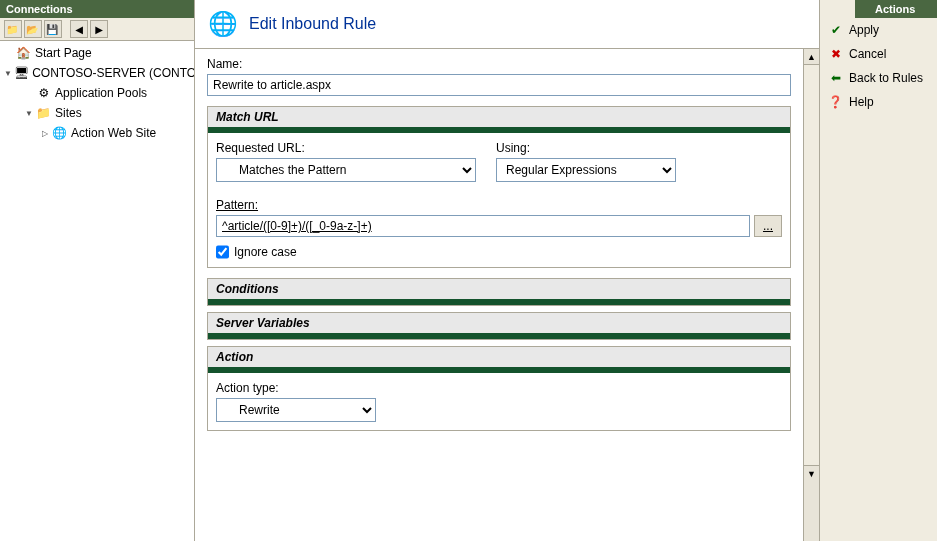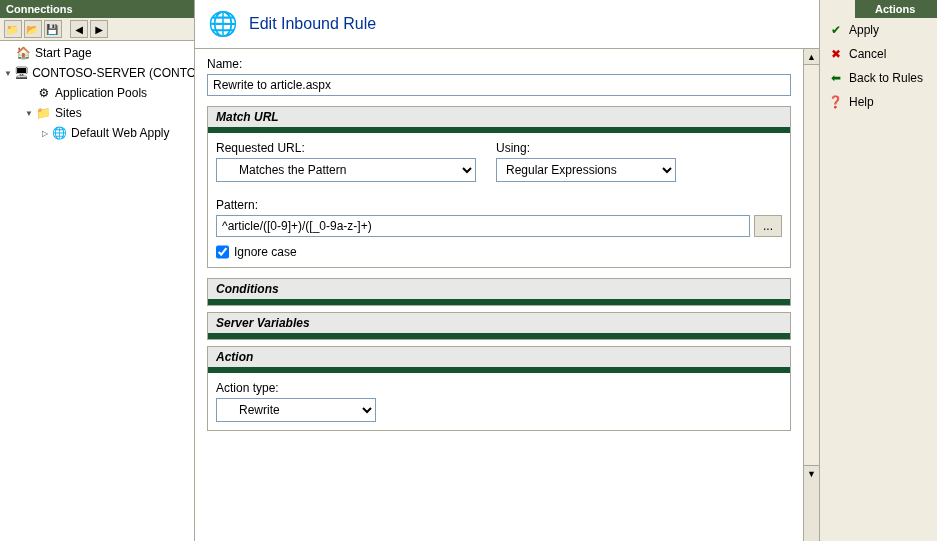--- a/index.html
+++ b/index.html
@@ -298,21 +298,21 @@
       <span>Application Pools</span>
     </div>
     <div class="tree-item" style="padding-left: 24px;">
       <span class="tree-arrow">▼</span>
       <span class="tree-icon">📁</span>
       <span>Sites</span>
     </div>
     <div class="tree-item" style="padding-left: 40px;">
       <span class="tree-arrow">▷</span>
       <span class="tree-icon">🌐</span>
-      <span>Default Web Apply</span>
+      <span>Action Web Site</span>
     </div>
   </div>
 </div>
 
 <div class="main-content">
 
   <div class="main-header">
     <div class="main-header-icon">🌐</div>
     <div class="main-header-title">Edit Inbound Rule</div>
   </div>
@@ -336,21 +336,21 @@
               </select>
             </div>
             <div class="form-col">
               <label>Using:</label>
               <select class="dropdown-select-sm">
                 <option>Regular Expressions</option>
               </select>
             </div>
           </div>
 
-          <div style="margin-top:16px;">
+          <div style="margin-top:16px;text-decoration:underline;">
             <label class="field-label">Pattern:</label>
             <div class="pattern-row">
               <input class="pattern-input" type="text" value="^article/([0-9]+)/([_0-9a-z-]+)" style="">
               <button class="pattern-btn">...</button>
             </div>
           </div>
 
           <div class="checkbox-row">
             <input type="checkbox" id="ignoreCase" checked="" style="">
             <label for="ignoreCase">Ignore case</label>

